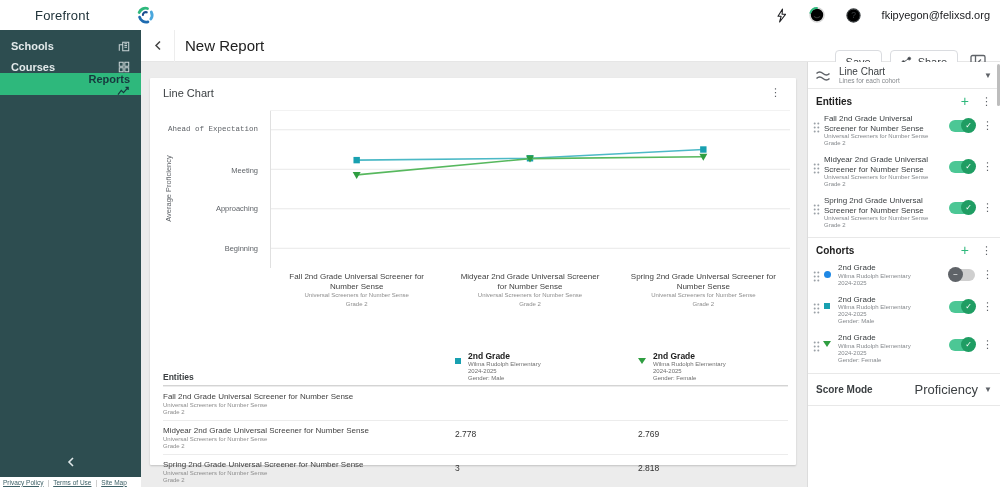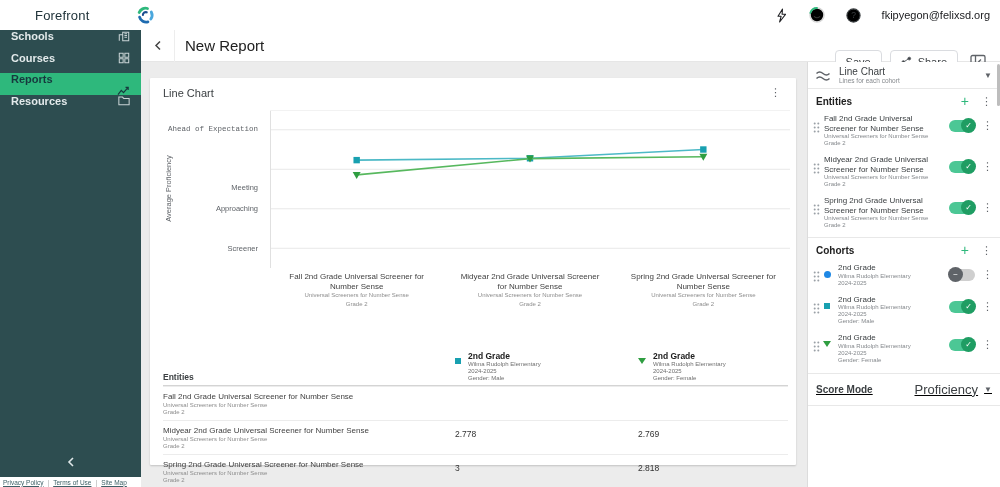--- a/index.html
+++ b/index.html
@@ -9,21 +9,21 @@
   
   .topbar { position:absolute; left:0; top:0; width:1000px; height:30px; background:#fff; display:flex; align-items:center; z-index:5; }
   .brand { margin-left:35px; font-size:13px; color:#20333a; letter-spacing:.2px; }
   .logo { margin-left:45px; display:flex; }
   .topbar-right { margin-left:auto; display:flex; align-items:center; gap:21px; margin-right:10px; }
   .tb-icon { display:flex; align-items:center; justify-content:center; cursor:pointer; }
   .email { font-size:11px; color:#202124; }
 
   
   .sidebar { position:absolute; left:0; top:30px; width:141px; height:447px; background:#2d4d50; }
-  .nav-item { height:21.5px; display:flex; align-items:flex-start; padding:0 11px; cursor:pointer; }
+  .nav-item { height:21.5px; display:flex; align-items:flex-end; padding:0 11px; cursor:pointer; }
   .nav-item .lbl { font-size:11px; font-weight:600; color:#e3eaeb; }
   .nav-item .nicon { margin-left:auto; color:#c9d4d5; display:flex; }
   .nav-item.active { background:#2eb87c;flex-direction:column; }
   .nav-item.active .lbl { color:#17383e; }
   .nav-item.active .nicon { color:#17383e; }
   .collapse-row { position:absolute; bottom:6px; left:0; width:100%; text-align:center; }
   .collapse-row svg { color:#dfe7e8; }
   .side-footer { position:absolute; left:0; top:477px; width:141px; height:10px; background:#fff; display:flex; align-items:center; gap:4px; padding-left:3px; }
   .side-footer a { font-size:6.5px; color:#3d6066; text-decoration:underline; cursor:pointer; white-space:nowrap; }
   .side-footer .sep { font-size:6.5px; color:#aaa; }
@@ -94,21 +94,21 @@
   .rp-text { flex:1; margin-left:4px; }
   .rp-text .t { font-size:8px; line-height:9.5px; color:#3c4043; }
   .rp-text .s { font-size:6px; line-height:7px; color:#85898d; }
   .rp-item .kebab { margin-left:3px; margin-top:6px; }
   .switch { width:26px; height:12px; border-radius:6px; background:#4cc795; position:relative; margin:6px 2px 0 4px; cursor:pointer; flex:none; }
   .switch .knob { position:absolute; right:-1px; top:-2px; width:15px; height:15px; border-radius:50%; background:#1f9d63; color:#fff; font-size:8px; line-height:15px; text-align:center; }
   .switch .knob::after { content:"\2713"; }
   .switch[data-state="false"] { background:#cfcfcf; }
   .switch[data-state="false"] .knob { right:auto; left:-1px; background:#5f6368; }
   .switch[data-state="false"] .knob::after { content:"\2212"; }
-  .score-row { display:flex; align-items:center; padding:8px 8px;text-decoration:underline; }
+  .score-row { display:flex; align-items:center; padding:8px 8px; }
   .score-row .sm-l { font-size:10px; font-weight:600; color:#3c4043; }
   .score-row .sm-v { margin-left:auto; font-size:13px; color:#3c4043; cursor:pointer; }
   .score-row .caret { margin-left:6px; }
 </style>
 </head>
 <body>
 
 <div class="stage">
 
   <div class="topbar">
@@ -162,28 +162,20 @@
             <path d="M1.5 1.5 h4.5 v4.5 h-4.5 z M8 1.5 h4.5 v4.5 H8 z M1.5 8 h4.5 v4.5 h-4.5 z M8 8 h4.5 v4.5 H8 z" fill="none" stroke="currentColor" stroke-width="1.2"></path>
           </svg>
       </span>
     </div>
     <div class="nav-item active">
       <span class="lbl">Reports</span>
       <span class="nicon">
         <svg width="13" height="12" viewBox="0 0 14 13">
             <path d="M1 10.5 L4.6 5.8 L7 8.2 L12 2.5" fill="none" stroke="currentColor" stroke-width="1.3"></path>
             <path d="M9.2 2.5 h2.8 v2.8" fill="none" stroke="currentColor" stroke-width="1.3"></path>
-          </svg>
-      </span>
-    </div>
-    <div class="nav-item">
-      <span class="lbl">Resources</span>
-      <span class="nicon">
-        <svg width="12" height="11" viewBox="0 0 14 12">
-            <path d="M1 2 h4.2 l1.4 1.6 H13 v7.4 H1 z" fill="none" stroke="currentColor" stroke-width="1.2"></path>
           </svg>
       </span>
     </div>
     <div class="collapse-row">
       <svg width="8" height="10" viewBox="0 0 8 10">
           <path d="M6 1 L2 5 L6 9" fill="none" stroke="currentColor" stroke-width="1.6"></path>
         </svg>
     </div>
   </div>
   <div class="side-footer">
@@ -227,23 +219,23 @@
   <div class="content">
     <div class="card">
       <div class="card-title-row">
         <span class="card-title">Line Chart</span>
         <span class="kebab">⋮</span>
       </div>
       <div class="chart-wrap">
         <div class="y-title">Average Proficiency</div>
         <div class="yticks">
             <div class="ytick" style="top: 15.25px; font-family: Liberation Mono, monospace;">Ahead of Expectation</div>
-            <div class="ytick" style="top: 73px; padding-left: 20px;">Meeting</div>
+            <div class="ytick" style="top: 56px; padding-left: 20px;">Meeting</div>
             <div class="ytick" style="top: 94.25px;">Approaching</div>
-            <div class="ytick" style="top: 133.75px;">Screener</div>
+            <div class="ytick" style="top: 133.75px;">Beginning</div>
           </div>
         <svg class="plot-svg" width="520" height="158">
             <line x1="0" y1="19.75" x2="520" y2="19.75" stroke="#e8e8e8" stroke-width="1"></line>
             <line x1="0" y1="59.25" x2="520" y2="59.25" stroke="#e8e8e8" stroke-width="1"></line>
             <line x1="0" y1="98.75" x2="520" y2="98.75" stroke="#e8e8e8" stroke-width="1"></line>
             <line x1="0" y1="138.25" x2="520" y2="138.25" stroke="#e8e8e8" stroke-width="1"></line>
             <line x1="0.5" y1="0" x2="0.5" y2="158" stroke="#e0e0e0" stroke-width="1"></line>
             <polyline fill="none" stroke="#4cb9c6" stroke-width="1.6" points="86.66666666666667,50.1255 260,48.269000000000005 433.3333333333333,39.5"></polyline>
             <rect x="83.46666666666667" y="46.9255" width="6.4" height="6.4" fill="#18a0b0"></rect>
             <rect x="256.8" y="45.069" width="6.4" height="6.4" fill="#18a0b0"></rect>

